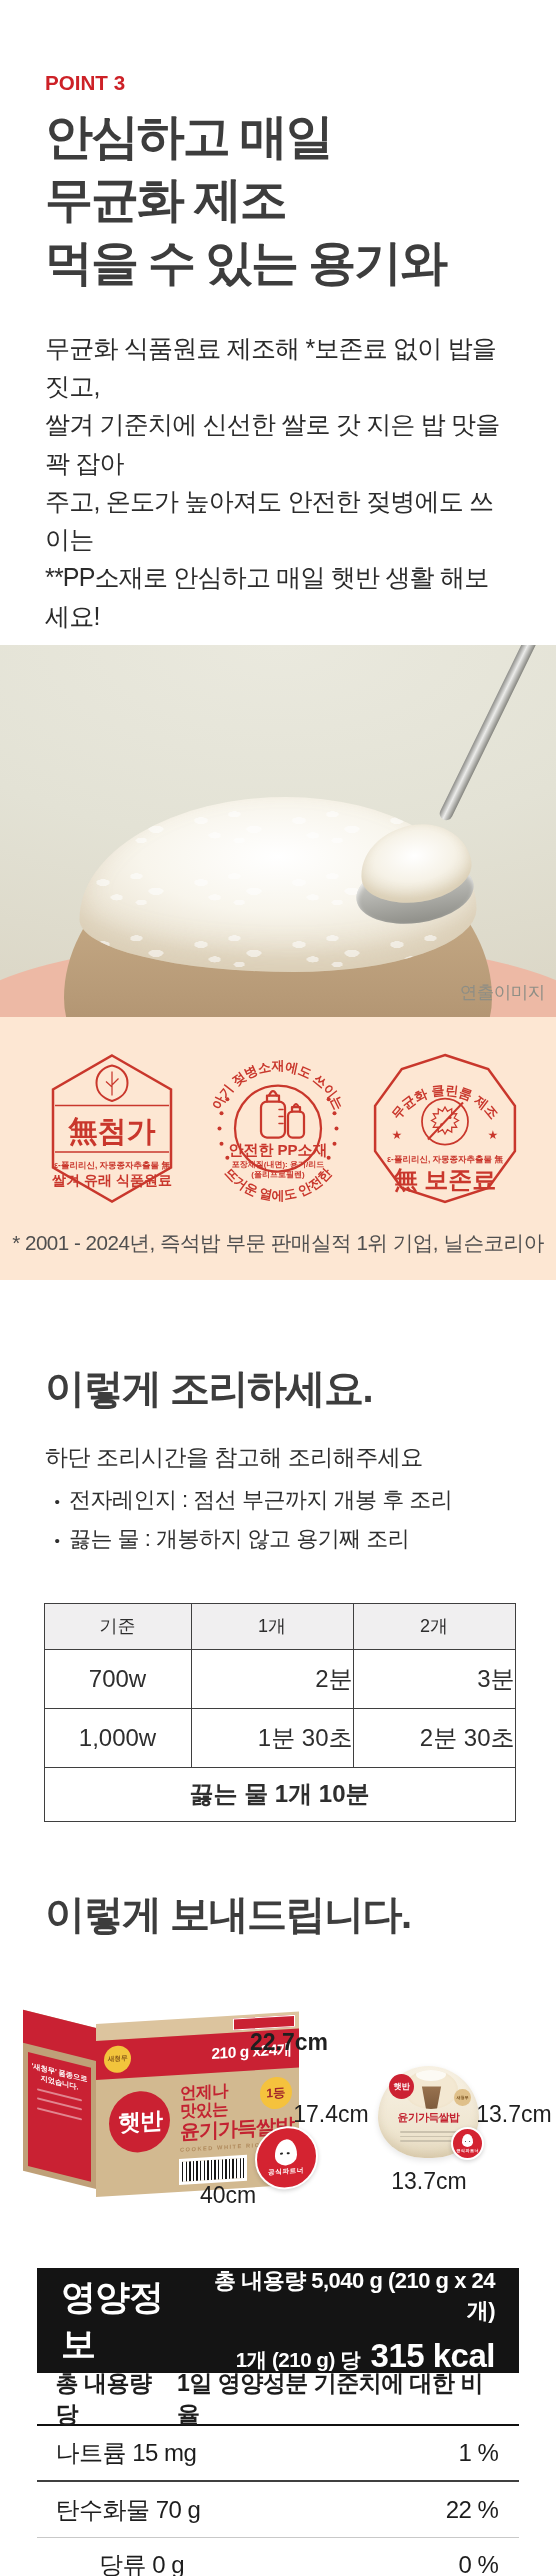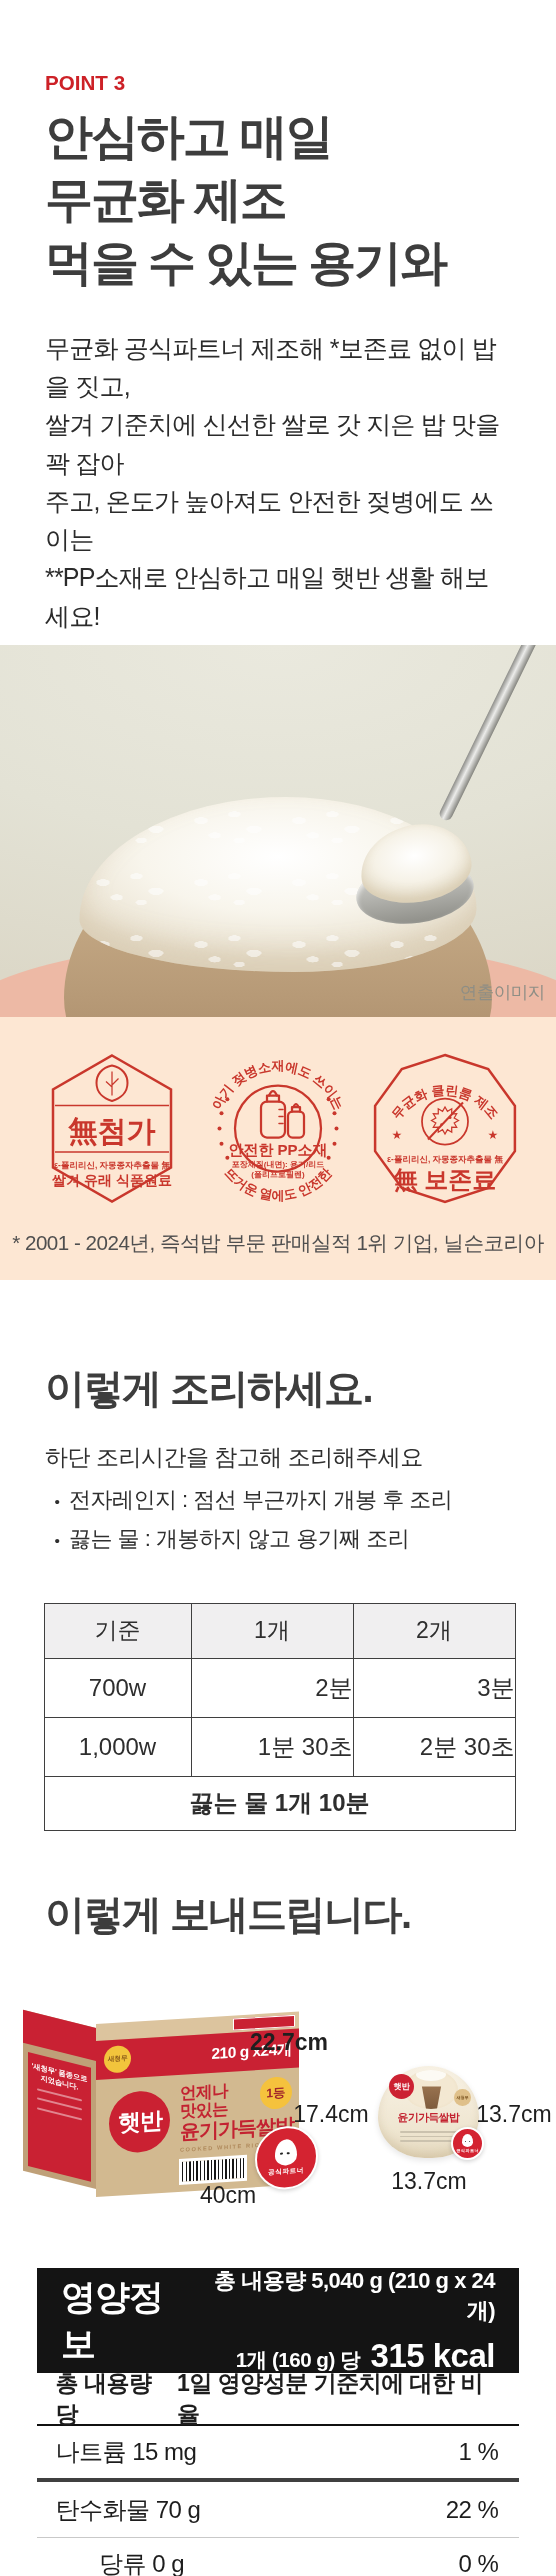--- a/index.html
+++ b/index.html
@@ -52,21 +52,21 @@
   
   .sec-cook { height:533px; padding:81px 44px 0 45px; }
   .h2 { font-size:40px; font-weight:800; color:#3d3d3d; letter-spacing:-1.5px; }
   .cook-sub { margin-top:26px; font-size:23px; color:#2f2f2f; letter-spacing:-0.5px; }
   .cook-bullets { margin-top:12.4px; }
   .cook-bullets .b { display:flex; align-items:baseline; margin-top:8.2px; font-size:22px; color:#2f2f2f; letter-spacing:-0.5px; }
   .cook-bullets .dot { width:24px; text-align:center; font-size:15.5px; color:#2f2f2f; }
   .cook-table { margin-top:49px; width:471px; border-collapse:collapse; table-layout:fixed; margin-left:-1.5px; }
   .cook-table th, .cook-table td { border:1px solid #3f3f3f; text-align:center; color:#2e2e2e; }
   .cook-table col.c0 { width:147px; } .cook-table col.c1 { width:162px; } .cook-table col.c2 { width:162px; }
-  .cook-table th { height:55px; background:#f0eff0; font-size:23px; font-weight:500; }
+  .cook-table th { height:46px; background:#f0eff0; font-size:18px; font-weight:500; }
   .cook-table td { height:59px; font-size:24px; }
   .cook-table td.bold { font-weight:400;text-align:right; }
   .cook-table td.merge { height:54px; font-weight:700; }
 
   
   .sec-delivery { height:433px; padding-top:74px; }
   .sec-delivery .h2 { margin-left:45px; }
   .pack-area { position:relative; height:319px; }
   .dim { position:absolute; font-size:23px; color:#1f1f1f; transform:translateX(-50%); white-space:nowrap; }
 
@@ -130,38 +130,38 @@
   .nut-right { text-align:right; }
   .nut-total { font-size:22px; font-weight:700; letter-spacing:-0.5px; }
   .nut-kline { margin-top:10.3px; font-size:20.6px; font-weight:700; letter-spacing:-0.5px; }
   .nut-kline strong { font-size:33px; font-weight:800; margin-left:5.2px; letter-spacing:-0.5px; }
   .nut-cols { height:53px; display:flex; align-items:center; justify-content:space-between; padding:0 20.6px 0 18.5px;
     border-bottom:2.1px solid #101010; font-size:23px; font-weight:700; color:#1d1d1d; letter-spacing:-0.5px; }
   .nut-row { height:56px; display:flex; align-items:center; justify-content:space-between; padding:0 20.6px 0 18.5px;
     font-size:24px; color:#1d1d1d; letter-spacing:-0.5px; }
   .nut-row.indent { padding-left:62px; }
   .nut-row.lt { border-bottom:1px solid #c9c9c9; }
-  .nut-row.dk { border-bottom:4px solid #404040;align-items:center; }
+  .nut-row.dk { border-bottom:2px solid #404040;align-items:center; }
 
   .stamp text, .stamp textPath { font-family:"Liberation Sans", sans-serif; }
 </style>
 </head>
 <body>
 
 <div class="page">
 
   <section class="sec-hero">
     <div class="point-label">POINT 3</div>
     <h1 class="hero-title">
       <div>안심하고 매일</div>
       <div>무균화 제조</div>
       <div>먹을 수 있는 용기와</div>
     </h1>
     <div class="hero-body">
-      <div>무균화 공식파트너 제조해 *보존료 없이 밥을 짓고,</div>
+      <div>무균화 식품원료 제조해 *보존료 없이 밥을 짓고,</div>
       <div>쌀겨 기준치에 신선한 쌀로 갓 지은 밥 맛을 꽉 잡아</div>
       <div>주고, 온도가 높아져도 안전한 젖병에도 쓰이는</div>
       <div>**PP소재로 안심하고 매일 햇반 생활 해보세요!</div>
     </div>
     <div class="hero-foot">
       <div>*보존료 : ε-폴리리신, 자몽종자추출물</div>
       <div>** PP [포장재질(내면) : 용기/리드 – 폴리프로필렌]</div>
     </div>
   </section>
 
@@ -362,21 +362,21 @@
       <div class="dim" style="left:429px; top:226px;">13.7cm</div>
     </div>
   </section>
 
   <section class="sec-nutrition">
     <div class="nut-head">
       <div class="nut-title">영양정보</div>
       <div class="nut-right">
         <div class="nut-total">총 내용량 5,040 g (210 g x 24개)</div>
         <div class="nut-kline">
-          <span>1개 (160 g) 당</span>
+          <span>1개 (210 g) 당</span>
           <strong>315 kcal</strong>
         </div>
       </div>
     </div>
 
     <div class="nut-cols">
       <span>총 내용량 당</span>
       <span>1일 영양성분 기준치에 대한 비율</span>
     </div>
 

